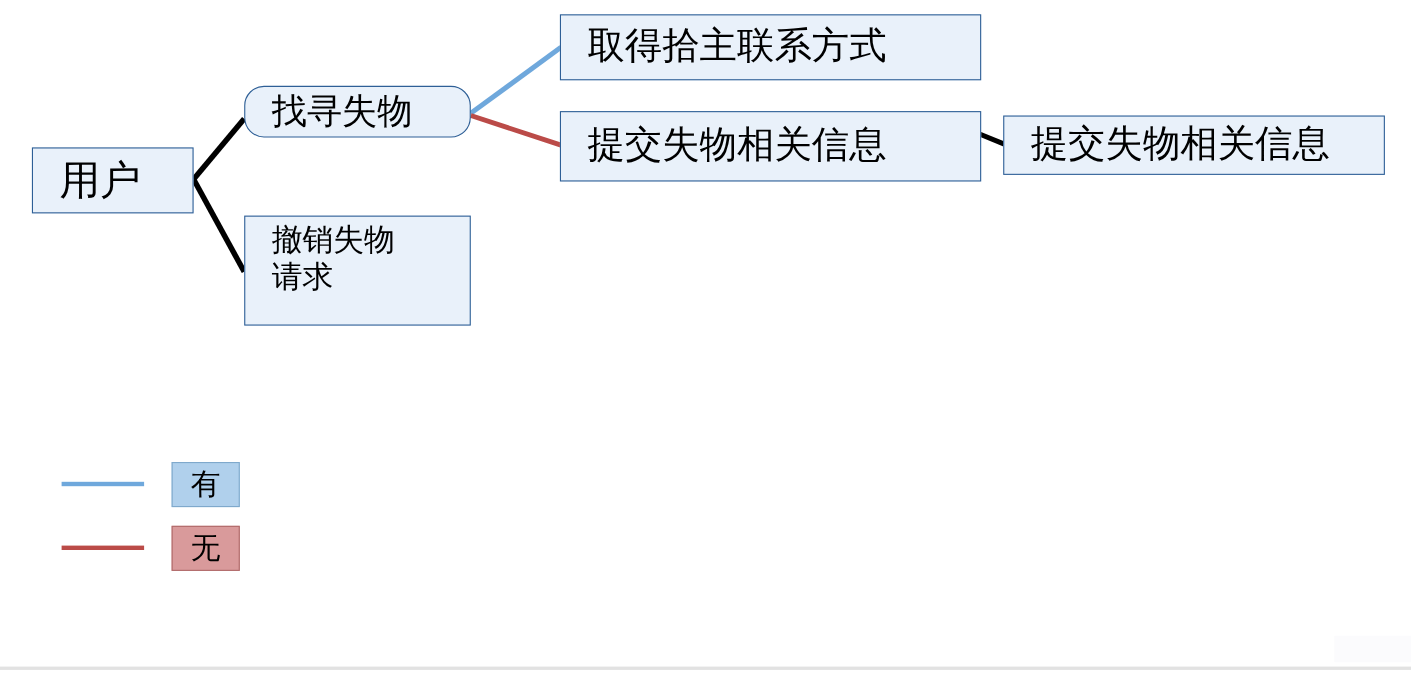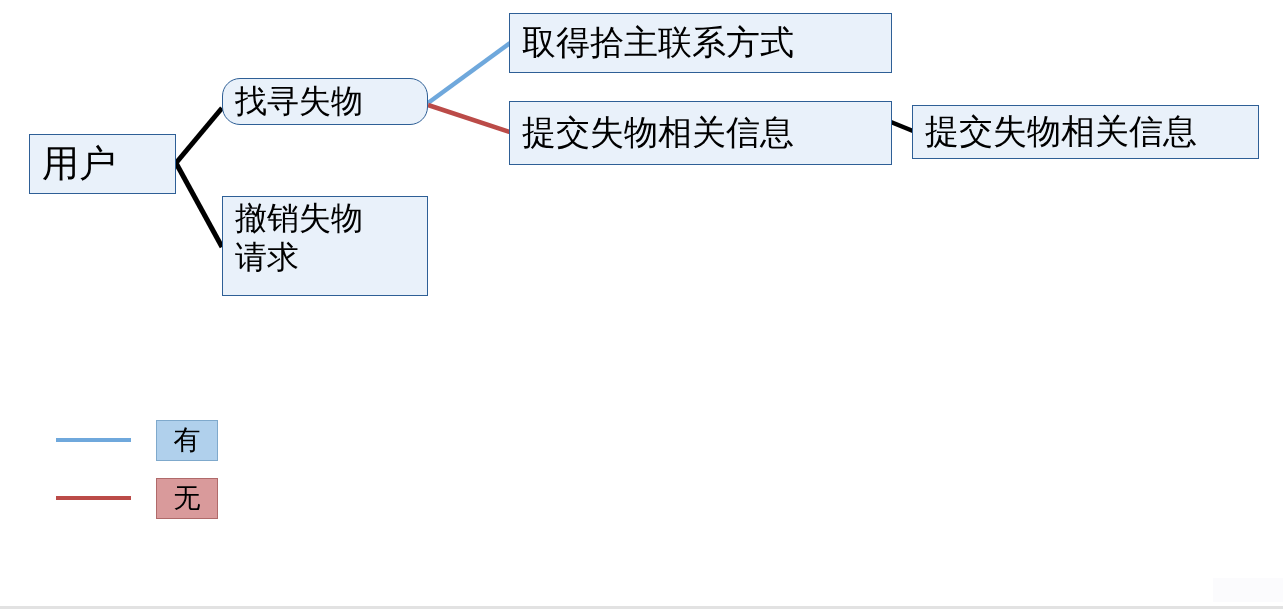--- a/index.html
+++ b/index.html
@@ -33,27 +33,27 @@
     border: 1.6px solid #2e5f96;
     display: flex;
     align-items: center;
     color: #000000;
     font-family: "DejaVu Serif", "Liberation Serif", serif;
     white-space: pre-line;
     line-height: 1.22;
   }
   .node-text {
     display: block;
-    padding-left: 12px;
+    padding-left: 24px;
     padding-right: 8px;
     white-space: pre-line;
   }
   #node-user        { left: 29px;  top: 134px; width: 147px; height: 60px;  font-size: 37px; }
   #node-find        { left: 222px; top: 78px;  width: 206px; height: 47px;  font-size: 32px; border-radius: 18px; }
-  #node-cancel      { left: 222px; top: 196px; width: 206px; height: 100px; font-size: 32px; align-items: flex-start; padding-top: 4px; font-family: Liberation Mono, monospace; }
+  #node-cancel      { left: 222px; top: 196px; width: 206px; height: 100px; font-size: 28px; align-items: flex-start; padding-top: 4px; }
   #node-contact     { left: 509px; top: 13px;  width: 383px; height: 60px;  font-size: 34px; }
   #node-submit      { left: 509px; top: 101px; width: 383px; height: 64px;  font-size: 34px; }
   #node-modify      { left: 912px; top: 105px; width: 347px; height: 54px;  font-size: 34px; }
 
   #legend {
     position: absolute;
     left: 56px;
     top: 418px;
     width: 240px;
     height: 100px;

